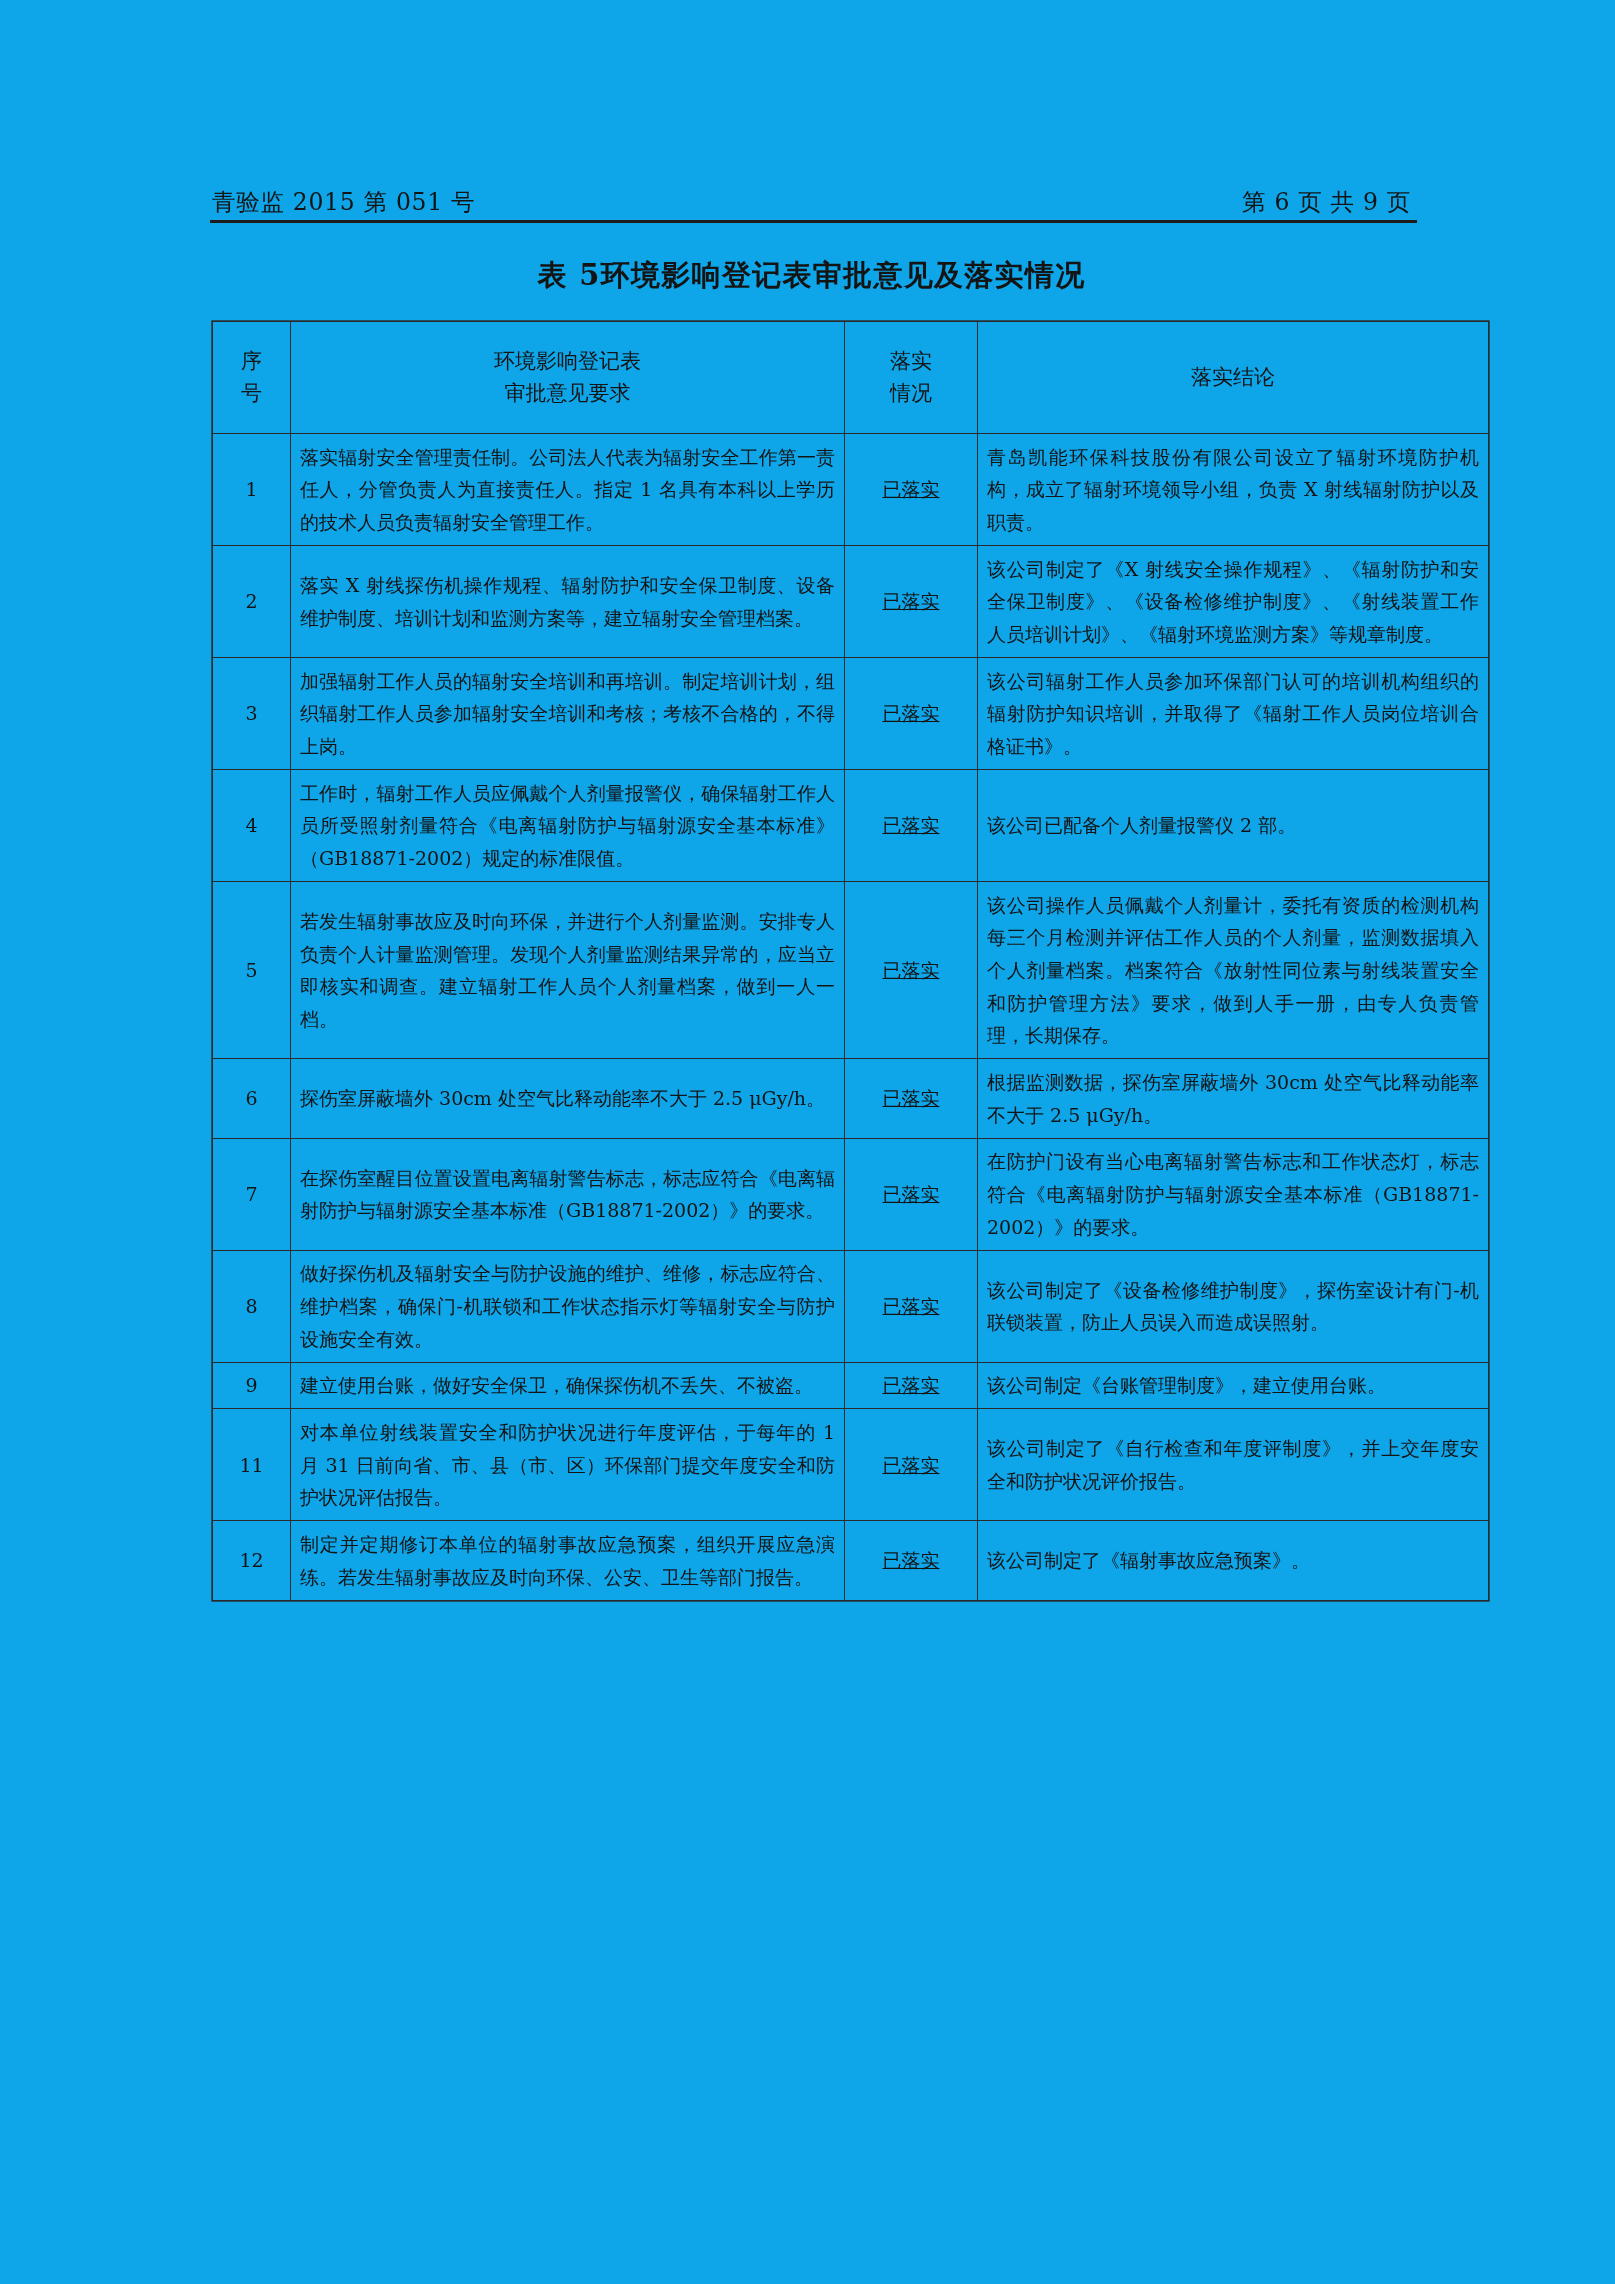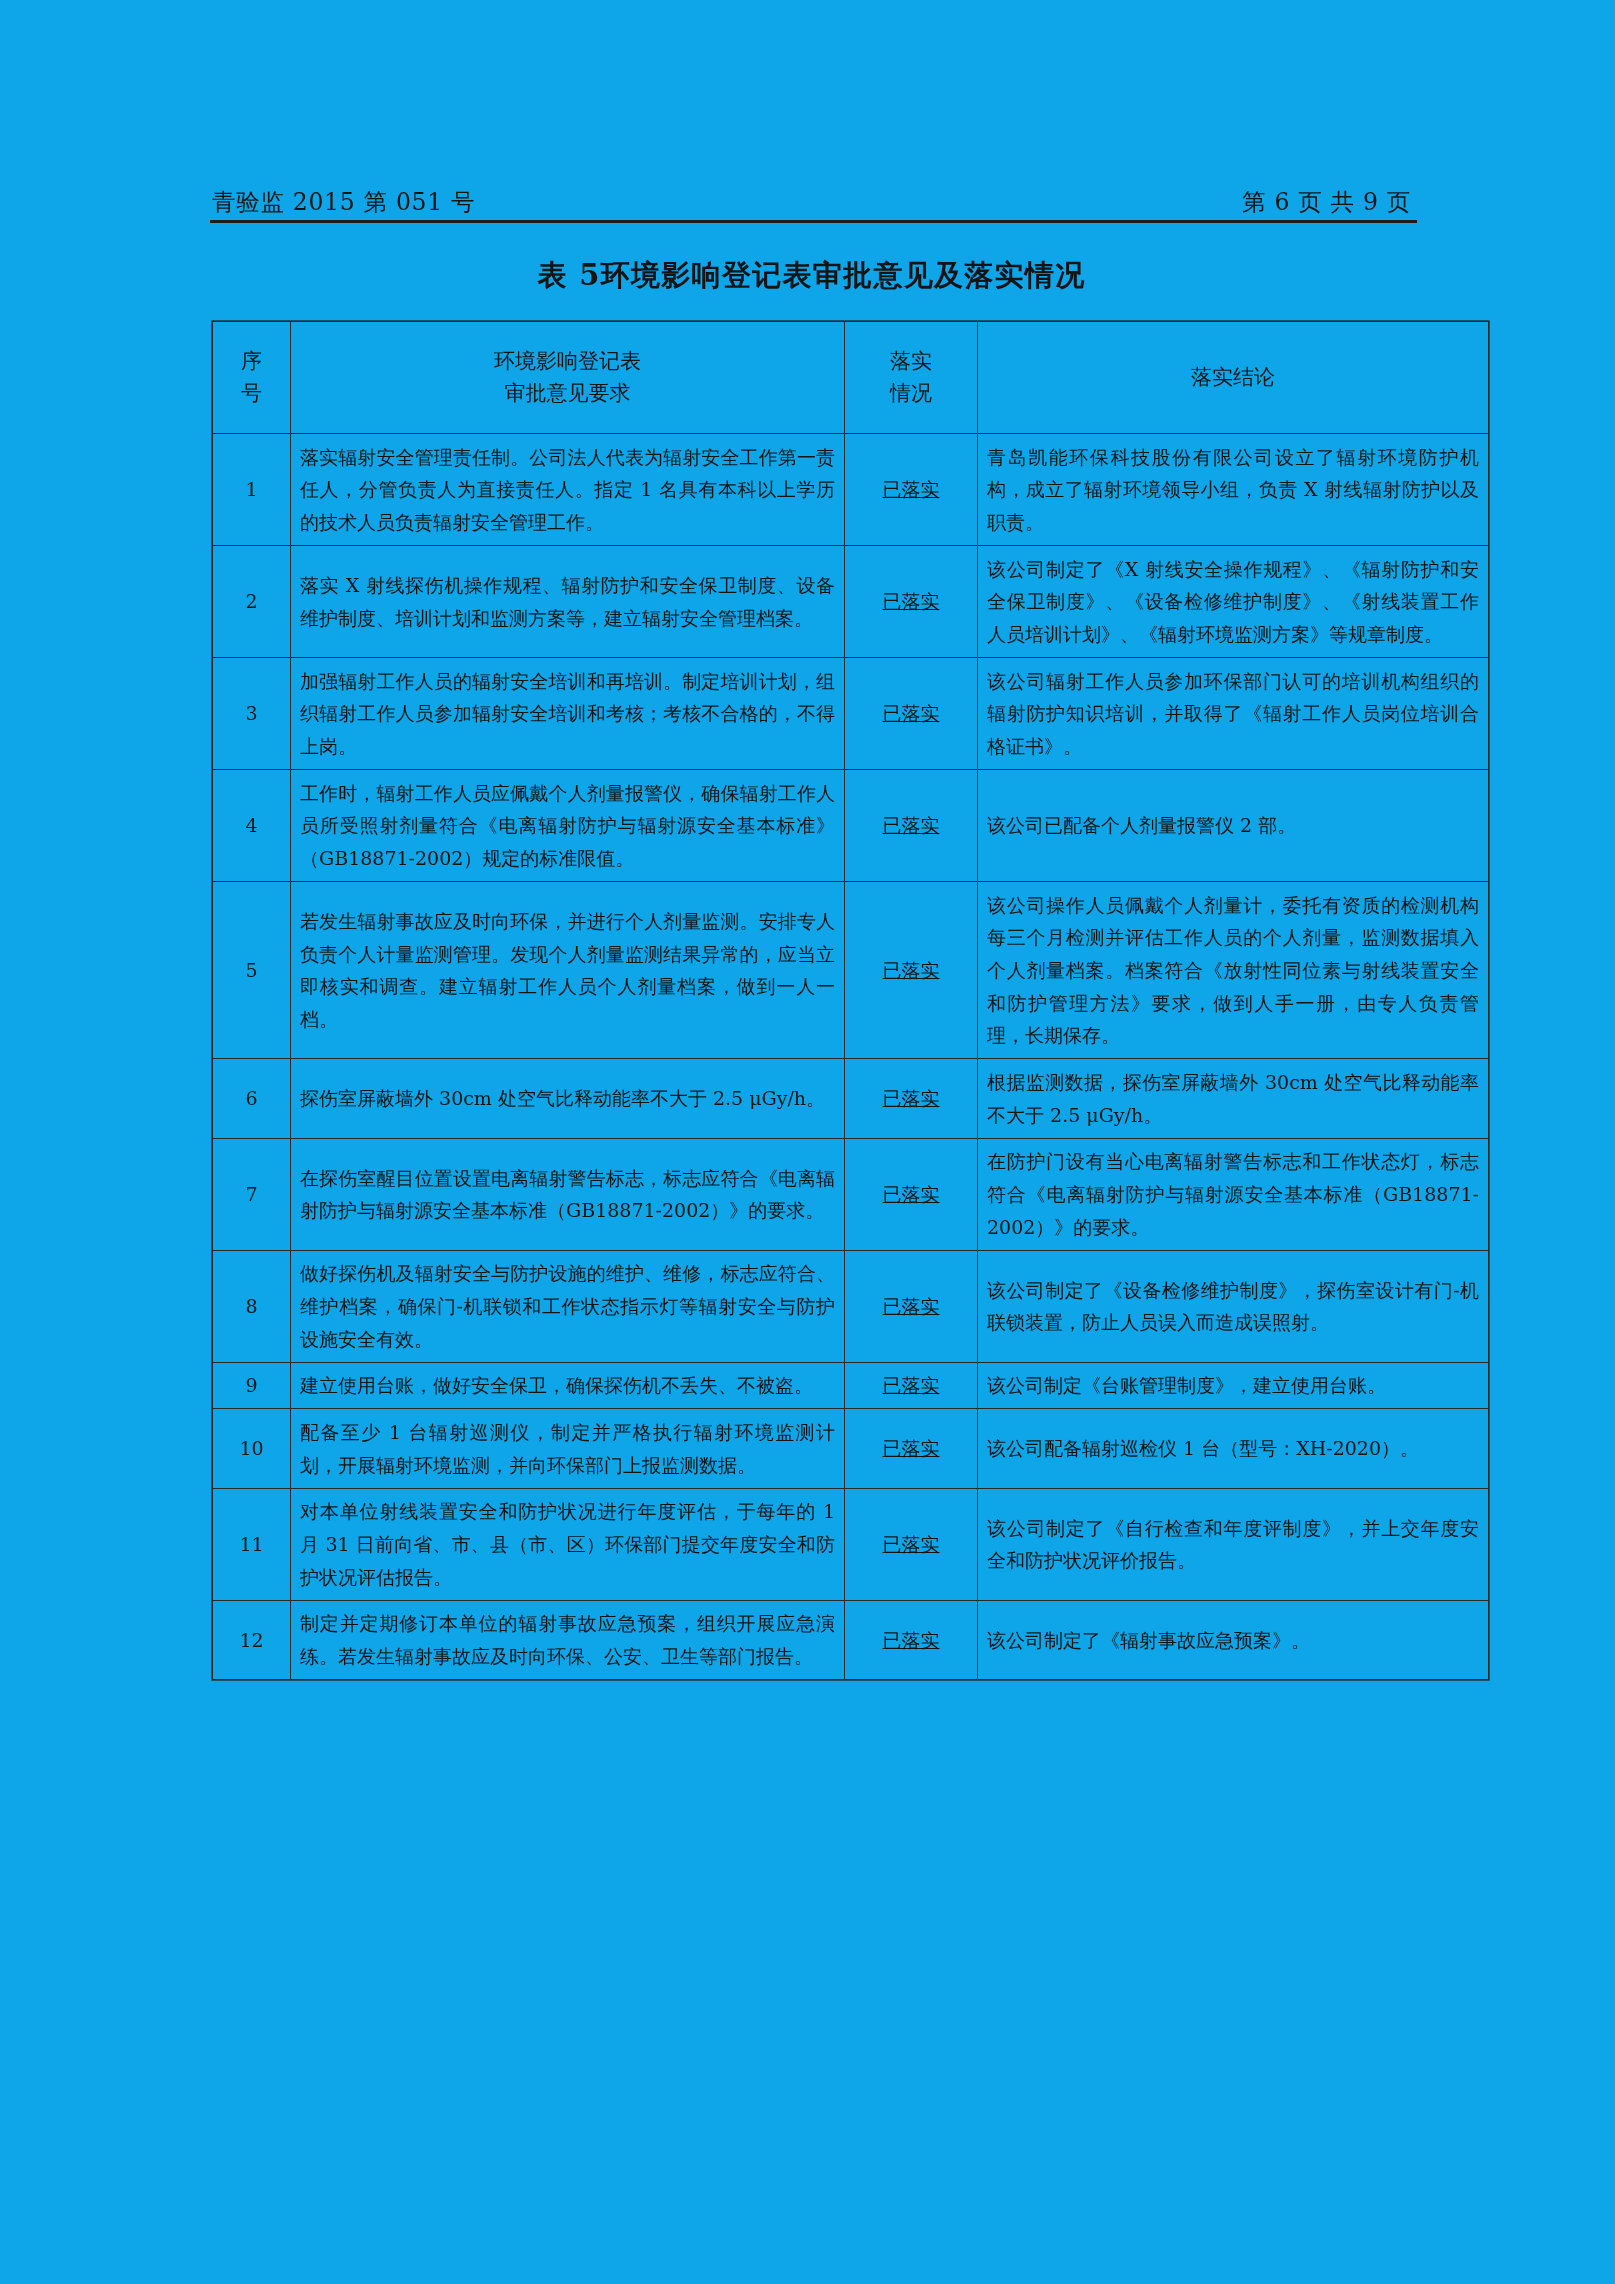--- a/index.html
+++ b/index.html
@@ -192,26 +192,20 @@
             <td class="stat">已落实</td>
             <td class="conc">该公司制定了《设备检修维护制度》，探伤室设计有门-机联锁装置，防止人员误入而造成误照射。</td>
           </tr>
           <tr>
             <td class="idx">9</td>
             <td class="req">建立使用台账，做好安全保卫，确保探伤机不丢失、不被盗。</td>
             <td class="stat">已落实</td>
             <td class="conc">该公司制定《台账管理制度》，建立使用台账。</td>
           </tr>
           <tr>
-            <td class="idx">10</td>
-            <td class="req">配备至少 1 台辐射巡测仪，制定并严格执行辐射环境监测计划，开展辐射环境监测，并向环保部门上报监测数据。</td>
-            <td class="stat">已落实</td>
-            <td class="conc">该公司配备辐射巡检仪 1 台（型号：XH-2020）。</td>
-          </tr>
-          <tr>
             <td class="idx">11</td>
             <td class="req">对本单位射线装置安全和防护状况进行年度评估，于每年的 1 月 31 日前向省、市、县（市、区）环保部门提交年度安全和防护状况评估报告。</td>
             <td class="stat">已落实</td>
             <td class="conc">该公司制定了《自行检查和年度评制度》，并上交年度安全和防护状况评价报告。</td>
           </tr>
           <tr>
             <td class="idx">12</td>
             <td class="req">制定并定期修订本单位的辐射事故应急预案，组织开展应急演练。若发生辐射事故应及时向环保、公安、卫生等部门报告。</td>
             <td class="stat">已落实</td>
             <td class="conc">该公司制定了《辐射事故应急预案》。</td>

